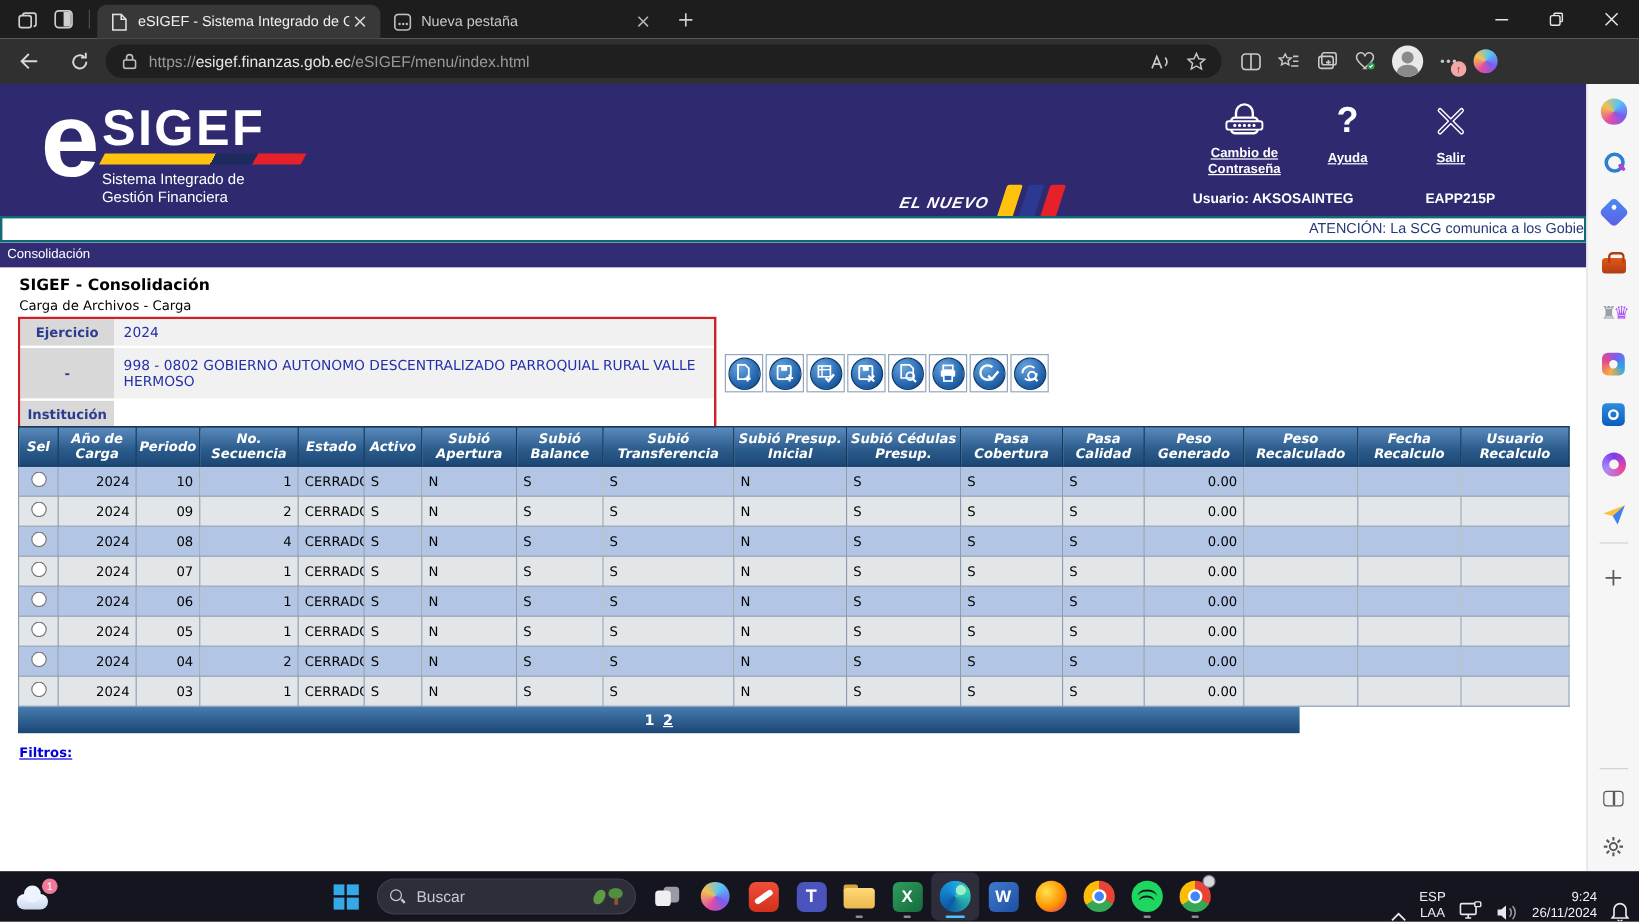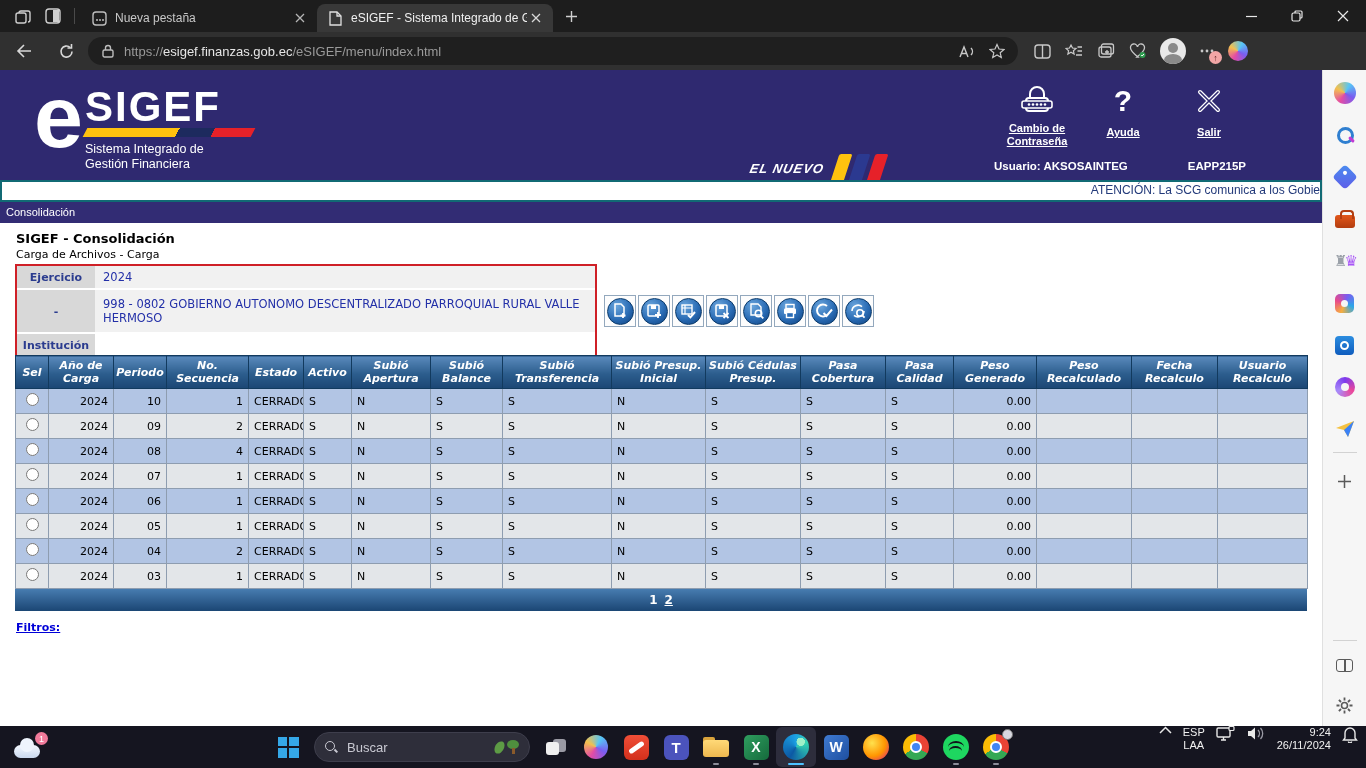--- a/index.html
+++ b/index.html
@@ -87,21 +87,21 @@
   table.grid { position:absolute; left:15px; top:132px; width:1292px; border-collapse:collapse; table-layout:fixed; font-size:11px; }
   table.grid th { background:linear-gradient(#5a8abc,#2c5d8d 55%,#1b4674); color:#fff; font-weight:bold; border:1px solid #123a5e; height:33px; text-align:center; line-height:13px; padding:1px 2px;font-style:italic; }
   table.grid td { border:1px solid #8e9db0; height:25px; padding:2px 5px; color:#000; overflow:hidden; white-space:nowrap; }
   tr.odd td { background:#b2c5e4; }
   tr.even td { background:#e3e6e9; }
   td.c { text-align:center; padding:2px; }
   td.r { text-align:right; padding-right:8px; }
   td.l { text-align:left; }
   table.grid input[type=radio] { width:13px; height:13px; margin:0; }
 
-  .pager { position:absolute; left:15px; top:366px; width:1292px; height:22px; background:linear-gradient(#477cb0,#1b4674); color:#fff; font-size:12px; font-weight:bold; text-align:center; line-height:22px; font-family:"DejaVu Sans", sans-serif; }
+  .pager { position:absolute; left:15px; top:366px; width:1068px; height:22px; background:linear-gradient(#477cb0,#1b4674); color:#fff; font-size:12px; font-weight:bold; text-align:center; line-height:22px; font-family:"DejaVu Sans", sans-serif; }
   .pager .pg-cur { margin-right:7px; }
   .pager .pg-link { text-decoration:underline; cursor:pointer; }
   .filters { position:absolute; left:16px; top:398px; font-size:11px; font-weight:bold; color:#0000d8; text-decoration:underline; cursor:pointer; }
 
   
   .edge-sidebar { width:44px; background:#f6f6f6; position:relative; border-left:1px solid #e0e0e0; }
   .sb-item { position:absolute; left:50%; transform:translateX(-50%); width:30px; height:30px; display:flex; align-items:center; justify-content:center; }
   .sb-div { position:absolute; left:10px; width:24px; height:1px; background:#d2d2d2; }
   .ic-tag { width:18px; height:18px; border-radius:4px; background:linear-gradient(135deg,#4a8df0,#5f5ce8); transform:rotate(45deg); position:relative; }
   .ic-tag::before { content:""; position:absolute; left:4px; top:4px; width:4px; height:4px; border-radius:50%; background:#fff; }
@@ -157,21 +157,21 @@
   .ic-excel { width:25px; height:25px; border-radius:5px; background:linear-gradient(135deg,#2f9e5f,#156a3c); color:#fff; font-weight:bold; font-size:14px; display:flex; align-items:center; justify-content:center; }
   .ic-edge { width:26px; height:26px; border-radius:50%; background:radial-gradient(circle at 68% 30%,#9ff0c8 0 16%,rgba(0,0,0,0) 17%),conic-gradient(from 210deg,#0c59a4,#1b9de2 40%,#35d4b0 60%,#0c59a4); }
   .ic-word { width:25px; height:25px; border-radius:5px; background:linear-gradient(135deg,#3f7ad1,#1e4fa0); color:#fff; font-weight:bold; font-size:14px; display:flex; align-items:center; justify-content:center; }
   .ic-firefox { width:26px; height:26px; border-radius:50%; background:radial-gradient(circle at 35% 35%,#ffe14d,#ff9500 55%,#e3336d 90%); }
   .ic-chrome { width:26px; height:26px; border-radius:50%; background:conic-gradient(#ea4335 0 33%,#34a853 33% 66%,#fbbc05 66% 100%); position:relative; }
   .ic-chrome::after { content:""; position:absolute; inset:7px; border-radius:50%; background:#4285f4; border:2px solid #fff; }
   .ic-spotify { width:26px; height:26px; border-radius:50%; background:#1ed760; position:relative; overflow:hidden; }
   .ic-spotify::before { content:""; position:absolute; left:5px; top:7px; width:16px; height:10px; border-top:2.4px solid #10131a; border-radius:50%; }
   .ic-spotify::after { content:""; position:absolute; left:6px; top:12px; width:13px; height:8px; border-top:2.4px solid #10131a; border-radius:50%; }
   .mini-badge { position:absolute; right:3px; top:2px; width:11px; height:11px; border-radius:50%; background:#d8d8e0; border:1px solid #777; }
-  .tk-tray { position:absolute; right:8px; top:0; height:42px; display:flex; align-items:flex-start; gap:11px; }
+  .tk-tray { position:absolute; right:8px; top:0; height:42px; display:flex; align-items:flex-end; gap:11px; }
   .tray-txt { font-size:11px; line-height:13px; text-align:center; color:#f0f0f0; }
   .tray-clock { font-size:11px; line-height:13px; text-align:right; color:#f0f0f0; }
 
   svg { display:block; }
 </style>
 </head>
 <body>
 
 <div id="screen">
 
@@ -182,49 +182,49 @@
           <rect x="2" y="6" width="10" height="10" rx="2" fill="none" stroke="#cfcfcf" stroke-width="1.4"></rect>
         </svg>
     </div>
     <div class="tb-btn">
       <svg width="18" height="18" viewBox="0 0 18 18">
           <rect x="2" y="2" width="14" height="14" rx="3" fill="none" stroke="#cfcfcf" stroke-width="1.4"></rect>
           <rect x="9" y="3" width="6" height="12" fill="#cfcfcf"></rect>
         </svg>
     </div>
     <div class="tb-sep"></div>
+
+    <div class="tab active">
+      <span class="favicon">
+        <svg width="13" height="15" viewBox="0 0 13 15">
+            <path d="M1 1 h7 l4 4 v9 h-11 z" fill="none" stroke="#e0e0e0" stroke-width="1.3"></path>
+            <path d="M8 1 v4 h4" fill="none" stroke="#e0e0e0" stroke-width="1.3"></path>
+          </svg>
+      </span>
+      <span class="tab-title">eSIGEF - Sistema Integrado de G</span>
+      <span class="tab-close">
+        <svg width="10" height="10" viewBox="0 0 10 10">
+            <path d="M1 1 L9 9 M9 1 L1 9" stroke="#d8d8d8" stroke-width="1.3"></path>
+          </svg>
+      </span>
+    </div>
 
     <div class="tab">
       <span class="favicon">
         <svg width="15" height="15" viewBox="0 0 15 15">
             <rect x="1" y="1" width="13" height="13" rx="3" fill="none" stroke="#bdbdbd" stroke-width="1.4"></rect>
             <circle cx="5" cy="9" r="1" fill="#bdbdbd"></circle>
             <circle cx="8" cy="9" r="1" fill="#bdbdbd"></circle>
             <circle cx="11" cy="9" r="1" fill="#bdbdbd"></circle>
           </svg>
       </span>
       <span class="tab-title">Nueva pestaña</span>
       <span class="tab-close">
         <svg width="10" height="10" viewBox="0 0 10 10">
             <path d="M1 1 L9 9 M9 1 L1 9" stroke="#b5b5b5" stroke-width="1.3"></path>
-          </svg>
-      </span>
-    </div>
-
-    <div class="tab active">
-      <span class="favicon">
-        <svg width="13" height="15" viewBox="0 0 13 15">
-            <path d="M1 1 h7 l4 4 v9 h-11 z" fill="none" stroke="#e0e0e0" stroke-width="1.3"></path>
-            <path d="M8 1 v4 h4" fill="none" stroke="#e0e0e0" stroke-width="1.3"></path>
-          </svg>
-      </span>
-      <span class="tab-title">eSIGEF - Sistema Integrado de G</span>
-      <span class="tab-close">
-        <svg width="10" height="10" viewBox="0 0 10 10">
-            <path d="M1 1 L9 9 M9 1 L1 9" stroke="#d8d8d8" stroke-width="1.3"></path>
           </svg>
       </span>
     </div>
 
     <div class="newtab">
       <svg width="13" height="13" viewBox="0 0 13 13">
           <path d="M6.5 1 V12 M1 6.5 H12" stroke="#cfcfcf" stroke-width="1.4"></path>
         </svg>
     </div>
 

